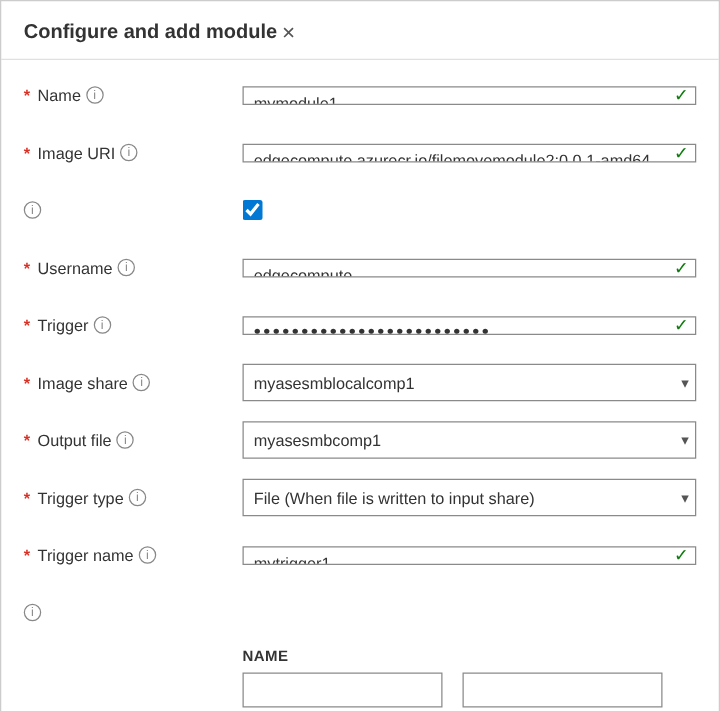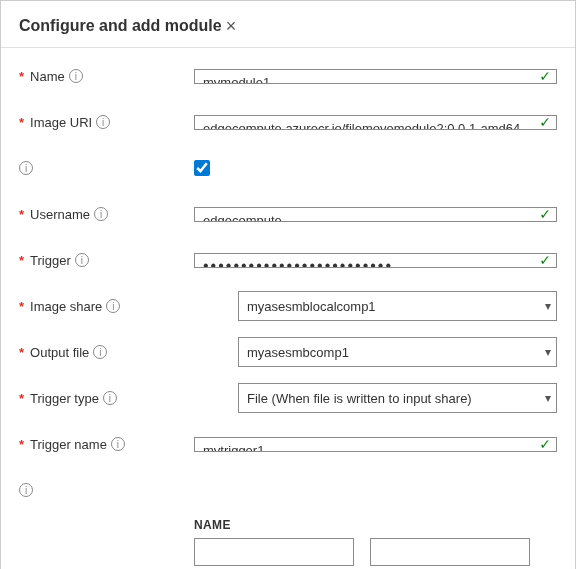--- a/index.html
+++ b/index.html
@@ -101,21 +101,20 @@
       width: 100%;
       height: 30px;
       border: 1px solid #8a8a8a;
       padding: 0 28px 0 8px;
       font-size: 13px;
       color: #333;
       outline: none;
       background: #fff;
       appearance: none;
       cursor: pointer;
-      margin-left: 44px;
     }
     .input-icon {
       position: absolute;
       right: 6px;
       top: 50%;
       transform: translateY(-50%);
       color: #107c10;
       font-size: 14px;
       pointer-events: none;
     }

